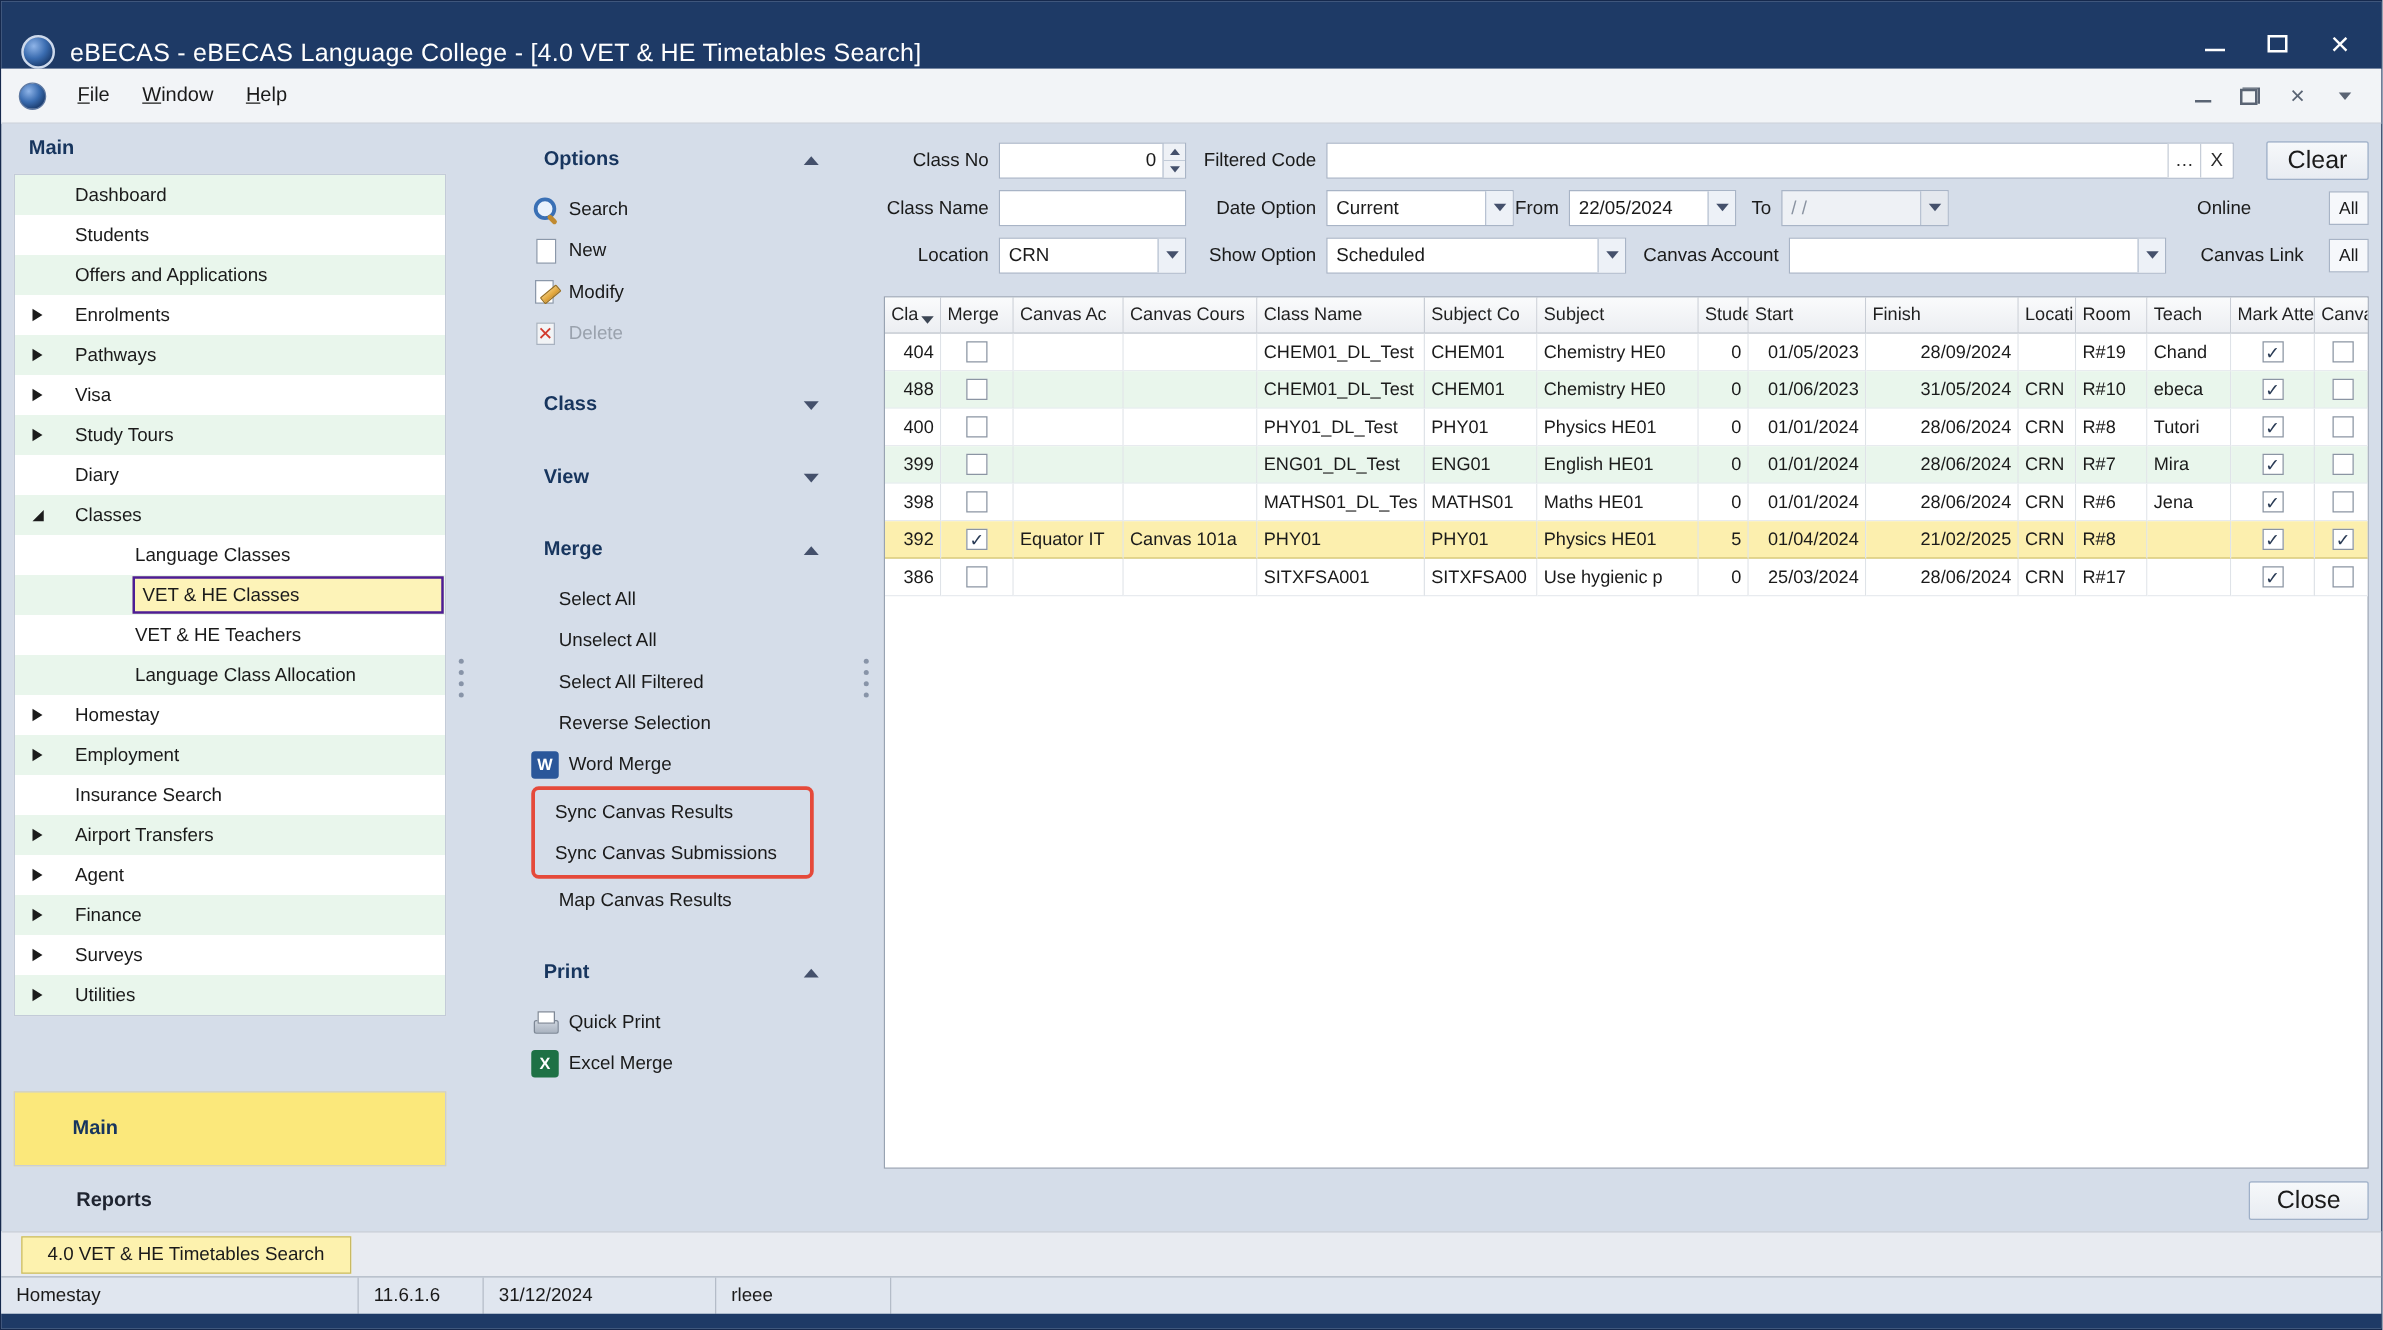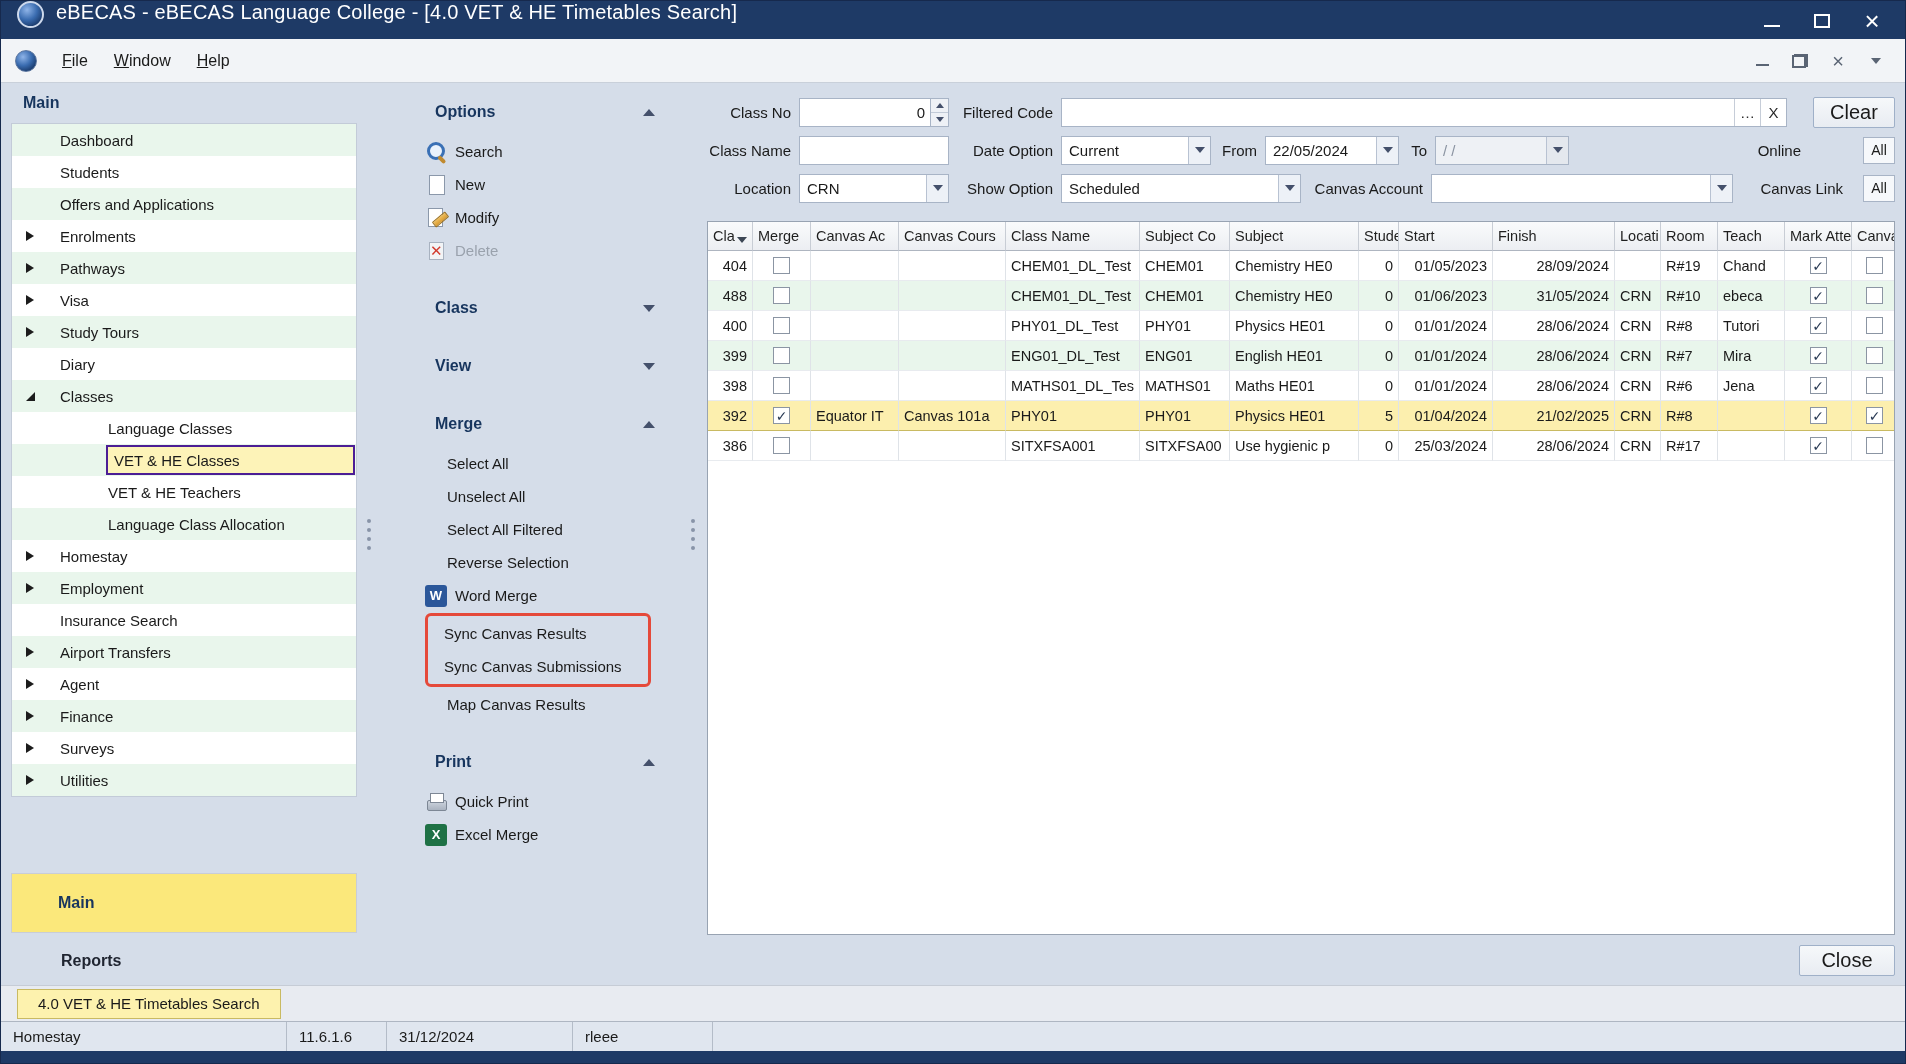--- a/index.html
+++ b/index.html
@@ -1,21 +1,21 @@
 <!DOCTYPE html>
 <html style="--titlebar: #1e3a66; --accent-navy: #17355e; --highlight-red: #e5493a; --selection-yellow: #fcefae; --row-green: #e9f6ec; --nav-selected-yellow: #fdf3b8; --footer-yellow: #fbe87b; --tab-yellow: #fdf2ae;"><head>
 <meta charset="utf-8">
 <style>
 * { box-sizing:border-box; margin:0; padding:0; }
 html,body { width:1906px; height:1064px; }
 body { font-family:"Liberation Sans","DejaVu Sans",sans-serif; font-size:15px; color:#1a1a1a; overflow:hidden; background:#9aa6b8; }
 .window { width:1906px; height:1064px; display:flex; flex-direction:column; border:1px solid #16294d; background:#d5dde9; }
 
 
-.titlebar { height:38px; background:var(--titlebar,#1e3a66); display:flex; align-items:flex-start; padding:0 8px 0 16px; flex:none; }
+.titlebar { height:54px; background:var(--titlebar,#1e3a66); display:flex; align-items:flex-end; padding:0 8px 0 16px; flex:none; }
 .app-logo { width:27px; height:27px; border-radius:50%; background:radial-gradient(circle at 35% 30%, #8fb4e8 0%, #3a6cb0 45%, #1b3c6e 78%); border:2px solid #cdd9ec; margin-right:12px; flex:none; }
 .title-text { color:#fff; font-size:20px; letter-spacing:.2px; white-space:nowrap; }
 .win-controls { margin-left:auto; display:flex; }
 .wbtn { width:50px; height:40px; display:flex; align-items:center; justify-content:center; }
 .glyph-min { width:16px; height:2px; background:#fff; margin-top:10px; }
 .glyph-max { width:16px; height:14px; border:2px solid #fff; }
 .glyph-x { color:#fff; font-size:26px; line-height:1; }
 
 
 .menubar { height:44px; background:#f2f4f7; border-bottom:1px solid #c9d0da; display:flex; align-items:center; padding:0 12px 0 14px; flex:none; }
@@ -82,21 +82,21 @@
 .ic-word::after { content:"W"; position:absolute; inset:0; display:flex; align-items:center; justify-content:center; color:#fff; font-weight:700; font-size:13px; }
 .ic-print::before { content:""; position:absolute; left:2px; top:9px; width:18px; height:9px; background:linear-gradient(#cdd4de,#aab3c0); border:1px solid #7d8795; border-radius:2px; }
 .ic-print::after { content:""; position:absolute; left:5px; top:2px; width:12px; height:8px; background:#fff; border:1px solid #7d8795; }
 .ic-excel { background:#1e7145; border-radius:3px; }
 .ic-excel::after { content:"X"; position:absolute; inset:0; display:flex; align-items:center; justify-content:center; color:#fff; font-weight:700; font-size:13px; }
 
 
 .rightpanel { flex:1; min-width:0; display:flex; flex-direction:column; padding:12px 10px 0 2px; }
 .f-row { display:flex; align-items:center; height:34px; margin-bottom:4px; flex:none; }
 .f-label { text-align:right; padding-right:8px; white-space:nowrap; flex:none; }
-.w92{width:92px} .w112{width:112px} .w52{width:54px} .w36{width:36px} .w130{width:130px}
+.w92{width:92px} .w112{width:112px} .w52{width:44px} .w36{width:36px} .w130{width:130px}
 .f-text, .combo, .spinbox, .subject-field { height:29px; background:#fff; border:1px solid #a8b4c6; }
 .f-text { padding:0 6px; font-size:15px; font-family:inherit; color:#1a1a1a; flex:none; }
 .w150{width:150px} .w240{width:240px} .w302{width:302px} .w134{width:134px}
 .spinbox { width:150px; display:flex; align-items:stretch; flex:none; }
 .spin-val { flex:1; display:flex; align-items:center; justify-content:flex-end; padding-right:5px; }
 .spin-btns { width:18px; border-left:1px solid #a8b4c6; display:flex; flex-direction:column; }
 .spin-up,.spin-down { flex:1; display:flex; align-items:center; justify-content:center; background:#eef1f6; }
 .spin-up { border-bottom:1px solid #c2cbd8; }
 .spin-up::after { content:""; border-left:4px solid transparent; border-right:4px solid transparent; border-bottom:5px solid #44506b; }
 .spin-down::after { content:""; border-left:4px solid transparent; border-right:4px solid transparent; border-top:5px solid #44506b; }

